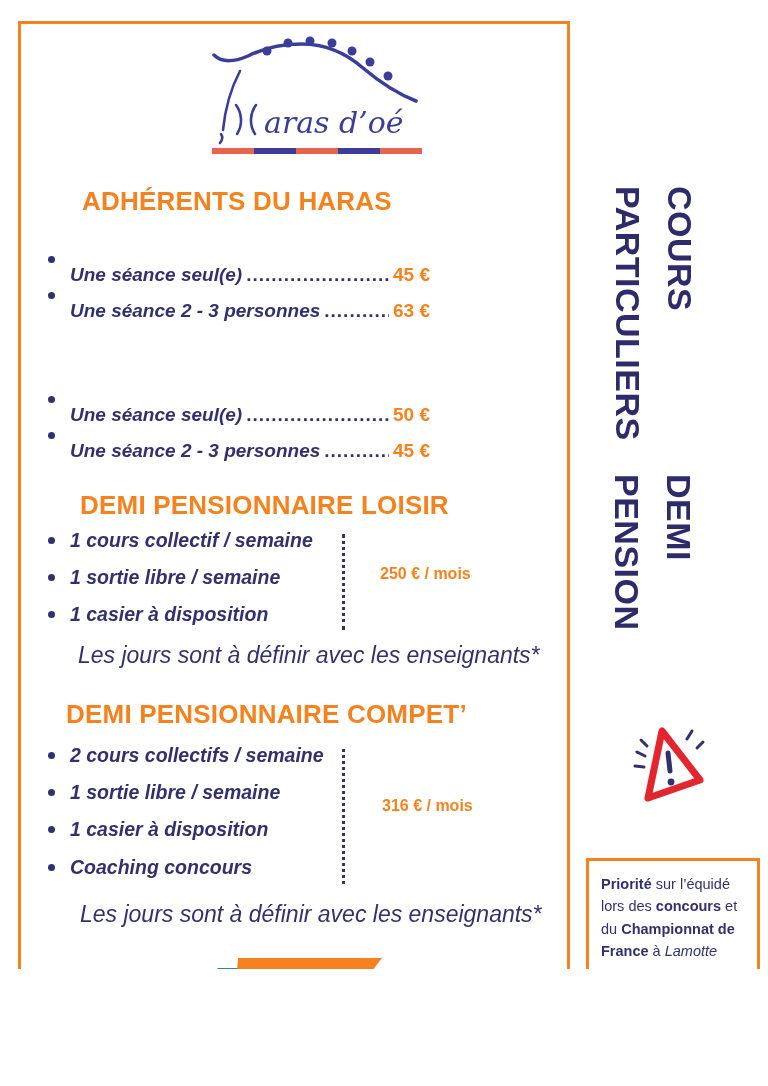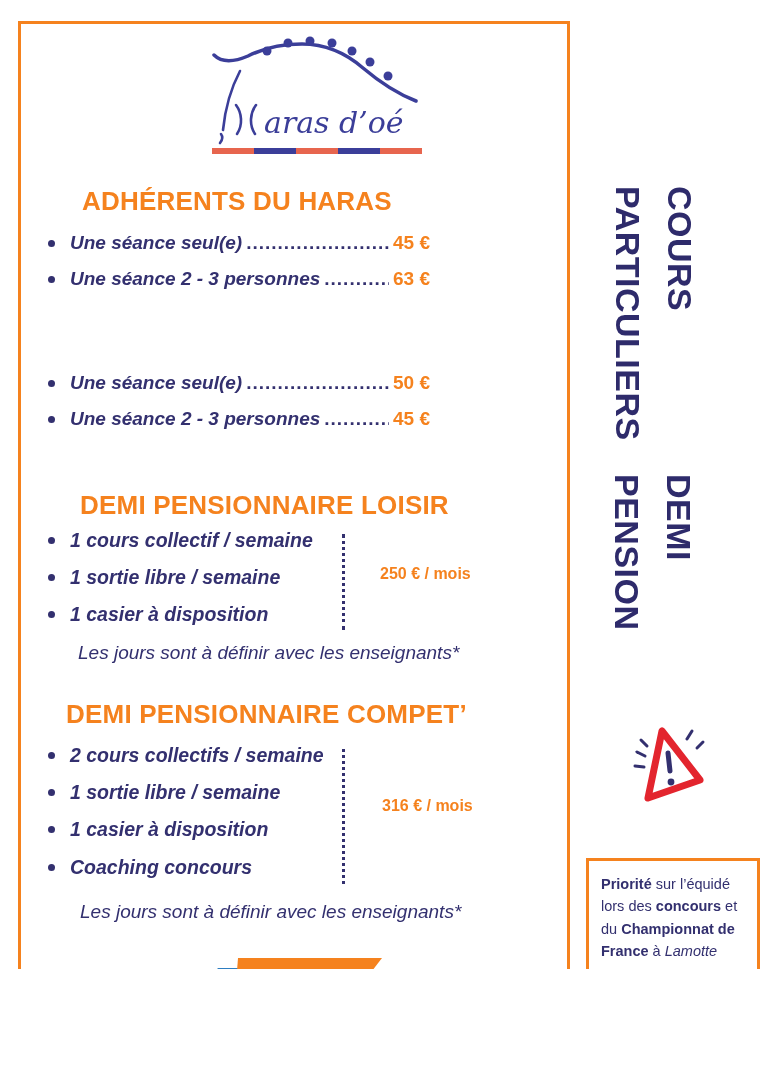--- a/index.html
+++ b/index.html
@@ -21,33 +21,33 @@
     letter-spacing:0.2px;white-space:nowrap;
   }
 
   
   .price-row{
     position:absolute;left:48px;width:382px;display:flex;align-items:baseline;
     color:#33306F;font-size:19px;font-weight:bold;font-style:italic;white-space:nowrap;
   }
   .bullet{flex:0 0 auto;width:7px;height:7px;border-radius:50%;background:#33306F;
     align-self:center;margin-right:15px;}
-  .row-label{flex:0 0 auto;}
+  .row-label{flex:0 0 auto;margin-top:32px;}
   .row-dots{flex:1 1 0;min-width:0;overflow:hidden;margin:0 4px 0 4px;font-style:normal;
     letter-spacing:1px;color:#33306F;}
   .row-price{flex:0 0 auto;color:#F5821E;font-style:normal;font-weight:bold;}
 
   
   .feat-row{
     position:absolute;left:48px;display:flex;align-items:center;
     color:#33306F;font-size:19.5px;font-weight:bold;font-style:italic;white-space:nowrap;
   }
   .dotted-sep{position:absolute;width:0;border-left:3px dotted #33306F;}
   .month-price{position:absolute;color:#F5821E;font-size:16px;font-weight:bold;white-space:nowrap;}
-  .footnote{position:absolute;color:#33306F;font-size:19px;font-style:italic;white-space:nowrap;}
+  .footnote{position:absolute;color:#33306F;font-size:23px;font-style:italic;white-space:nowrap;}
 
   
   .side-label{
     position:absolute;transform:rotate(90deg);transform-origin:center;
     color:#2E2B6B;font-weight:bold;font-size:34px;line-height:52px;
     letter-spacing:0.5px;text-align:left;white-space:nowrap;
   }
 
   
   .note-box{

